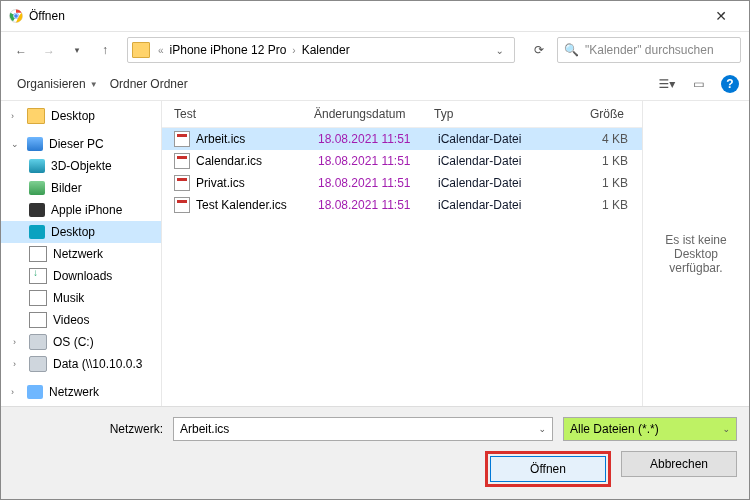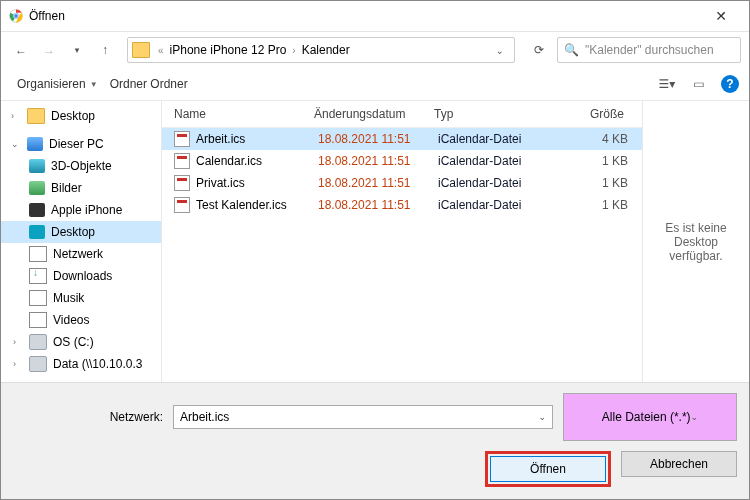--- a/index.html
+++ b/index.html
@@ -51,29 +51,29 @@
 .c-name{width:140px}
 .c-date{width:120px}
 .c-type{width:120px}
 .c-size{width:70px;text-align:right}
 .rows{flex:1}
 .row{display:flex;height:22px;align-items:center;padding-left:12px}
 .row.sel{background:#cce8ff}
 .row .fic{width:14px;height:14px;border:1px solid #999;background:#fff;margin-right:6px;position:relative}
 .row .fic:before{content:"";position:absolute;left:2px;top:2px;right:2px;height:3px;background:#c9302c}
 .row .name{width:122px}
-.row .date{width:120px;color:#c2410c}
+.row .date{width:120px;color:#a21caf}
 .row .type{width:120px;color:#0f172a}
 .row .size{width:70px;text-align:right;color:#555}
 .preview{width:90px;border-left:1px solid #e8e8e8;display:flex;align-items:center;justify-content:center;text-align:center;color:#666;padding:8px;font-size:12px}
 .bottom{border-top:1px solid #ddd;background:#f0f0f0;padding:10px 12px 12px}
 .fnrow{display:flex;align-items:center;gap:10px;margin-bottom:10px}
 .fnlabel{width:150px;text-align:right}
 .fninput{flex:1;height:22px;border:1px solid #aaa;background:#fff;display:flex;align-items:center;padding:0 6px;justify-content:space-between}
-.filter{width:160px;height:22px;border:1px solid #aaa;background:#f0abfc;display:flex;align-items:center;padding:12px 6px;justify-content:center}
+.filter{width:160px;height:22px;border:1px solid #aaa;background:#bef264;display:flex;align-items:center;padding:0 6px;justify-content:space-between}
 .btnrow{display:flex;justify-content:flex-end;gap:10px}
 .btn{height:24px;min-width:86px;border:1px solid #adadad;background:#e1e1e1;display:flex;align-items:center;justify-content:center;padding:0 14px}
 .btn.primary{background:#e5f1fb;border-color:#0078d7}
 .highlight-box{border:3px solid #d9302c;padding:2px;display:inline-flex}
 .small-chev{font-size:9px;color:#555}
 </style>
 </head>
 <body>
 
 <div class="dialog">
@@ -186,21 +186,21 @@
       <div style="height:6px"></div>
       <div class="node">
           <span class="exp">›</span>
           <span class="ic ic-net"></span>
           <span>Netzwerk</span>
         </div>
     </div>
 
     <div class="center">
       <div class="cols">
-        <span class="c-name">Name</span>
+        <span class="c-name">Test</span>
         <span class="c-date">Änderungsdatum</span>
         <span class="c-type">Typ</span>
         <span class="c-size">Größe</span>
       </div>
       <div class="rows" id="rows">
           <div class="row sel">
             <span class="fic"></span>
             <span class="name">Arbeit.ics</span>
             <span class="date">18.08.2021 11:51</span>
             <span class="type">iCalendar-Datei</span>

